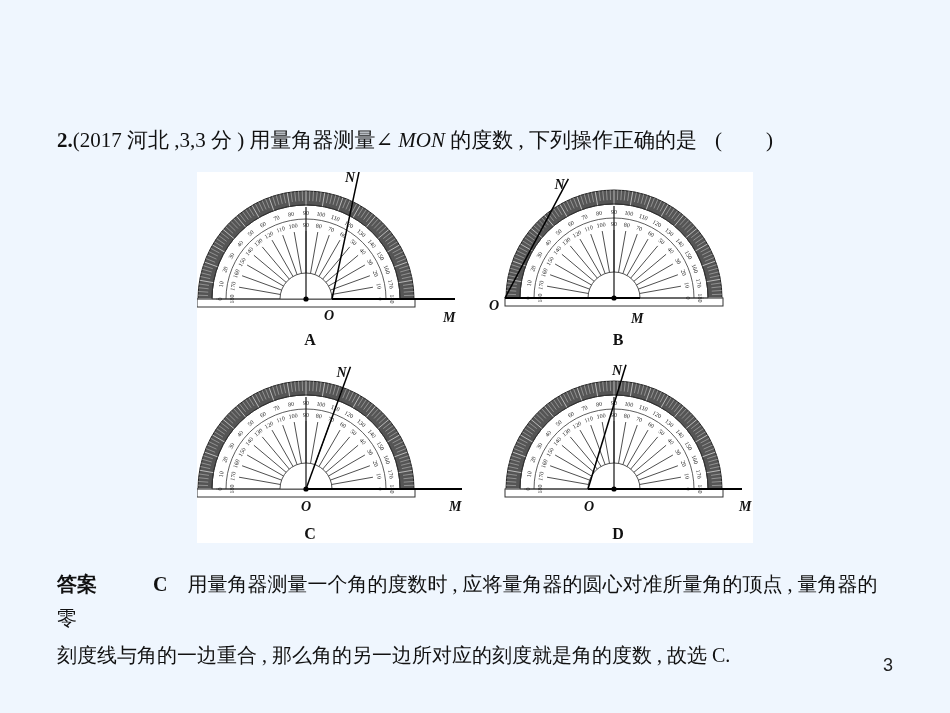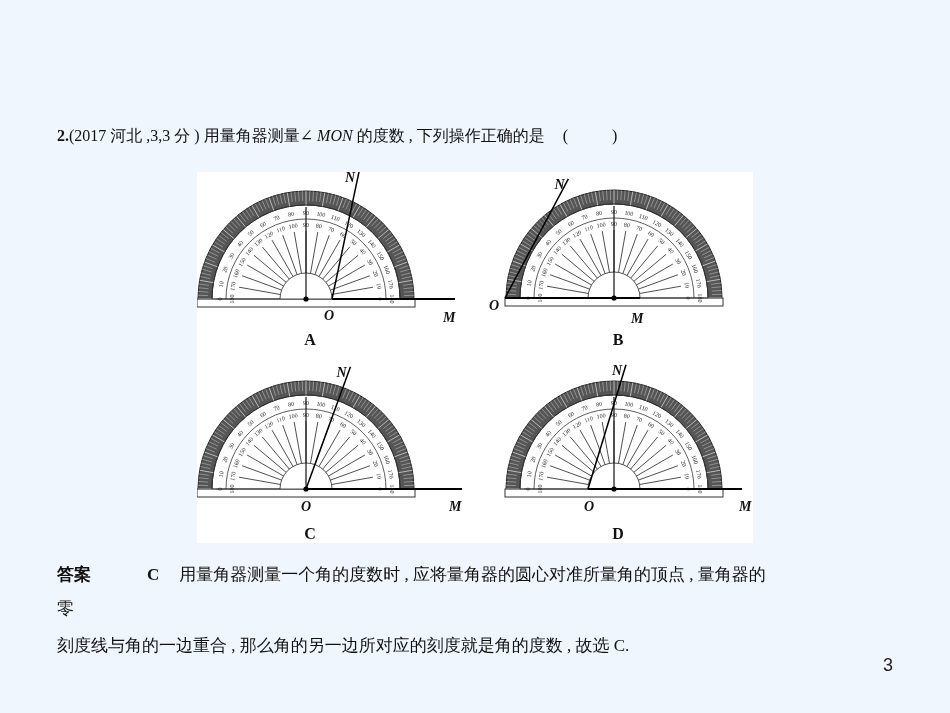--- a/index.html
+++ b/index.html
@@ -2,32 +2,32 @@
 <html><head>
 <meta charset="utf-8">
 <style>
   html, body { margin: 0; padding: 0; }
   body {
     width: 950px; height: 713px; background: #eff6fe;
     position: relative; overflow: hidden;
     font-family: "Liberation Serif", "DejaVu Serif", serif; color: #111;
   }
   .question {
-    position: absolute; left: 57px; top: 126px; font-size: 16px; white-space: nowrap;
+    position: absolute; left: 57px; top: 126px; font-size: 21px; white-space: nowrap;
   }
   .question .qnum { font-weight: bold; }
   .question .italic { font-style: italic; }
   .question .paren { margin-left: 18px; }
   .question .paren-gap { display: inline-block; width: 44px; }
   .figure {
     position: absolute; left: 197px; top: 172px; width: 556px; height: 371px; background: #ffffff;
   }
   .figure svg { position: absolute; left: 0; top: 0; }
   .answer-line {
-    position: absolute; left: 57px; font-size: 17px; white-space: nowrap;
+    position: absolute; left: 57px; font-size: 20px; white-space: nowrap; margin-top: 8px;
   }
   .answer-label { font-weight: bold; }
   .answer-choice { font-weight: bold; margin-left: 56px; margin-right: 20px; }
   .page-number {
     position: absolute; left: 883px; top: 655px; font-size: 18px;
     font-family: "Liberation Sans", "DejaVu Sans", sans-serif; color: #222;
   }
 </style>
 </head>
 <body>

